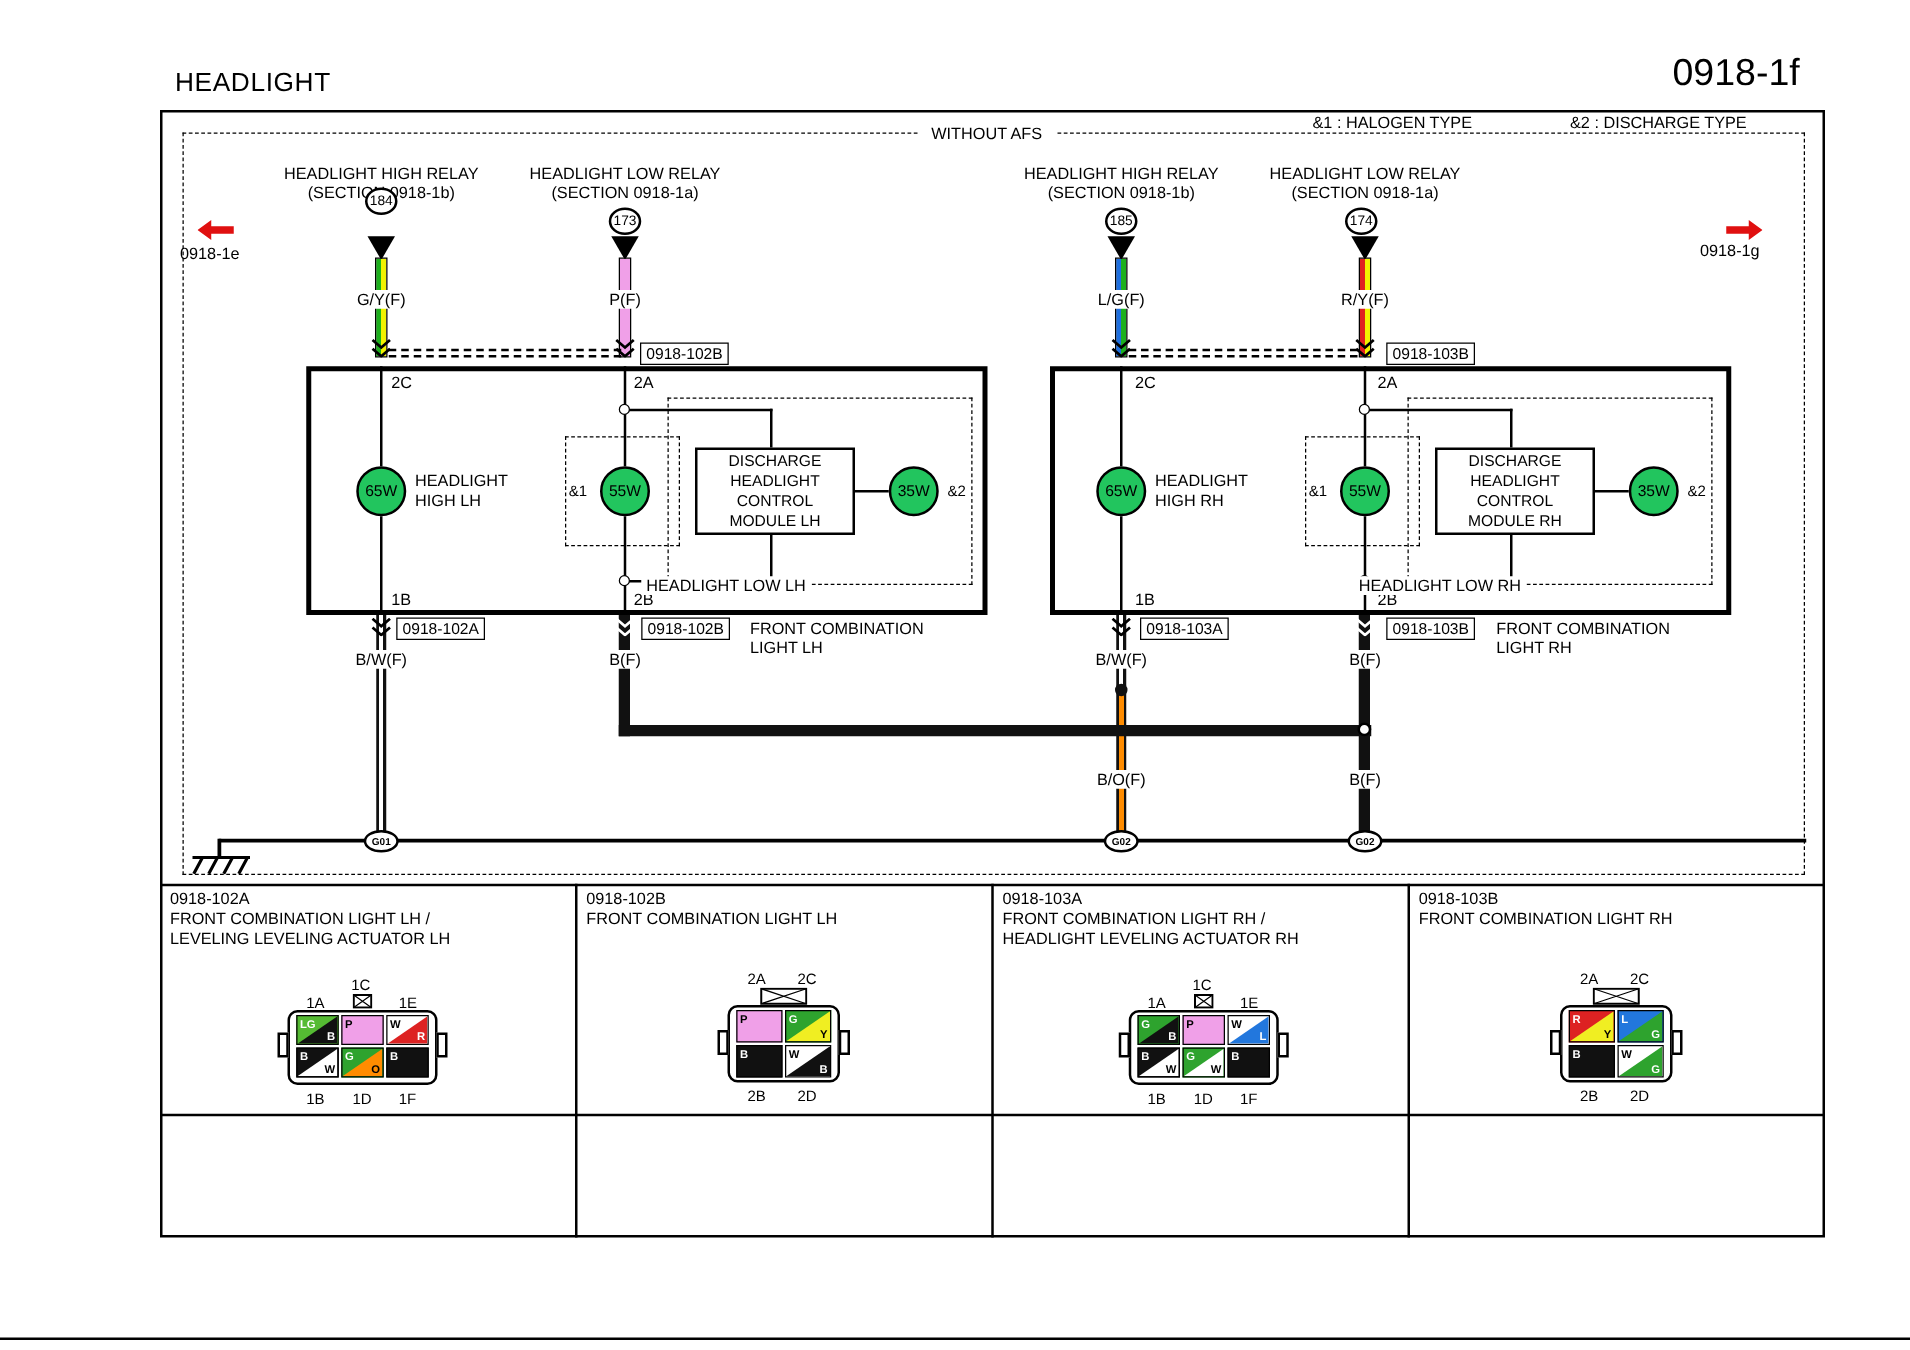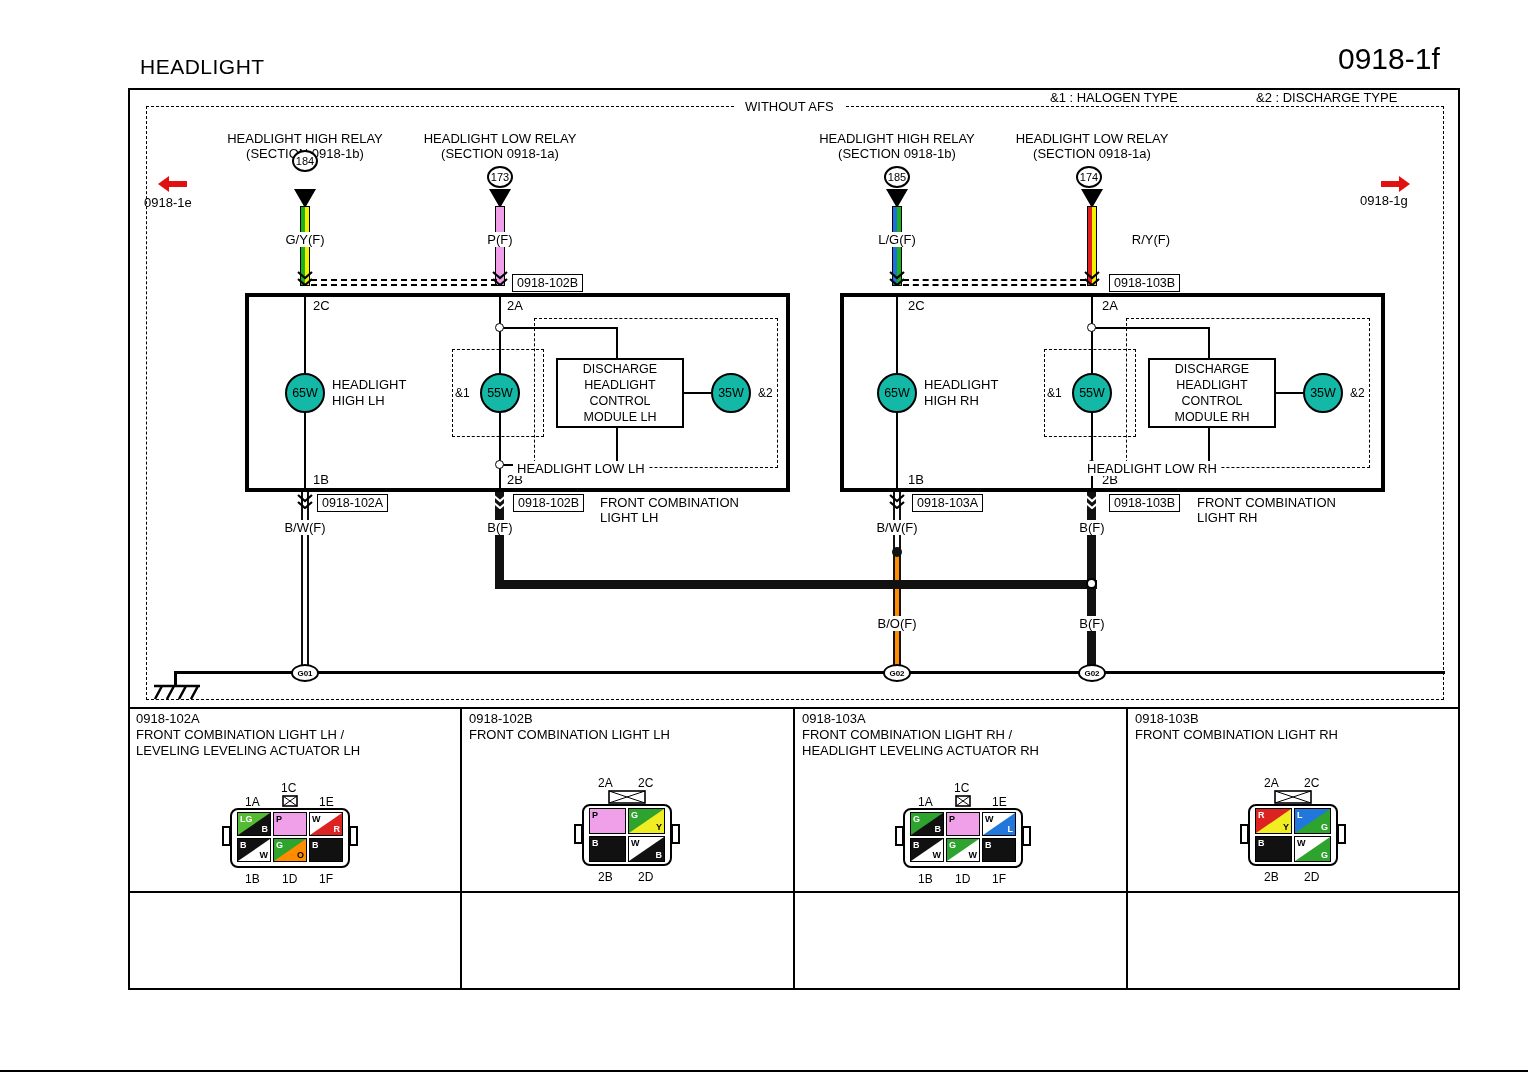--- a/index.html
+++ b/index.html
@@ -7,21 +7,21 @@
 .canvas{position:relative;width:1528px;height:1080px;background:#fff;overflow:hidden}
 .a{position:absolute}
 .t13{font-size:13px;line-height:15px;white-space:nowrap}
 .t12{font-size:12px;line-height:14px;white-space:nowrap}
 .t21{font-size:21px;letter-spacing:.5px}
 .t30{font-size:30px}
 .ctr{text-align:center}
 .wbg{background:#fff}
 .box-label{border:1.5px solid #000;background:#fff;padding:0 4px;font-size:12.5px;line-height:16px;white-space:nowrap}
 .unit{border:4px solid #000}
-.bulb{width:40px;height:40px;border:2px solid #000;border-radius:50%;background:#14b8a6;display:flex;align-items:center;justify-content:center;font-size:12.5px}
+.bulb{width:40px;height:40px;border:2px solid #000;border-radius:50%;background:#22c55e;display:flex;align-items:center;justify-content:center;font-size:12.5px}
 .pincir{width:26px;height:22px;border:2px solid #000;border-radius:50%;background:#fff;display:flex;align-items:center;justify-content:center;font-size:11px}
 .gnd{width:28px;height:18px;border:2px solid #000;border-radius:50%;background:#fff;display:flex;align-items:center;justify-content:center;font-size:8px;font-weight:bold;z-index:6}
 .tridown{width:0;height:0;border-left:11px solid transparent;border-right:11px solid transparent;border-top:19px solid #000}
 .wire{outline:1px solid #000}
 .wire.gy{background:linear-gradient(90deg,#1db01d 0 50%,#f2f200 50% 100%)}
 .wire.pw{background:#f0a0e8}
 .wire.lgr{background:linear-gradient(90deg,#1e6fe0 0 50%,#1db01d 50% 100%)}
 .wire.ry{background:linear-gradient(90deg,#e02020 0 50%,#f2f200 50% 100%)}
 .bwv{background:linear-gradient(90deg,#111 0 30%,#fff 30% 70%,#111 70% 100%)}
 .bov{background:linear-gradient(90deg,#111 0 26%,#ff8c00 26% 74%,#111 74% 100%)}
@@ -82,21 +82,21 @@
 
   <div class="a t13 ctr" style="left:982px;top:131px;width:220px">HEADLIGHT LOW RELAY</div>
   <div class="a t13 ctr" style="left:982px;top:146px;width:220px">(SECTION 0918-1a)</div>
   <div class="a pincir" style="left:1076px;top:166px">174</div>
   <div class="a tridown" style="left:1081px;top:189px"></div>
   <div class="a wire ry" style="left:1088px;top:207px;width:8px;height:78px"></div>
 
   <div class="a t13 ctr wbg z5" style="left:270px;top:232px;width:70px">G/Y(F)</div>
   <div class="a t13 ctr wbg z5" style="left:465px;top:232px;width:70px">P(F)</div>
   <div class="a t13 ctr wbg z5" style="left:862px;top:232px;width:70px">L/G(F)</div>
-  <div class="a t13 ctr wbg z5" style="left:1116px;top:232px;width:70px">R/Y(F)</div>
+  <div class="a t13 ctr wbg z5" style="left:1057px;top:232px;width:70px">R/Y(F)</div>
 
   <div class="a dashline" style="left:311px;top:279px;width:186px"></div>
   <div class="a dashline" style="left:311px;top:284px;width:186px"></div>
   <div class="a dashline" style="left:903px;top:279px;width:183px"></div>
   <div class="a dashline" style="left:903px;top:284px;width:183px"></div>
   <svg class="a z5" style="left:295px;top:271px" width="20" height="15" viewBox="0 0 20 15">
       <path d="M3 1 L10 7 L17 1 M3 8 L10 14 L17 8" fill="none" stroke="#000" stroke-width="2.2"></path>
     </svg>
   <svg class="a z5" style="left:490px;top:271px" width="20" height="15" viewBox="0 0 20 15">
       <path d="M3 1 L10 7 L17 1 M3 8 L10 14 L17 8" fill="none" stroke="#000" stroke-width="2.2"></path>

